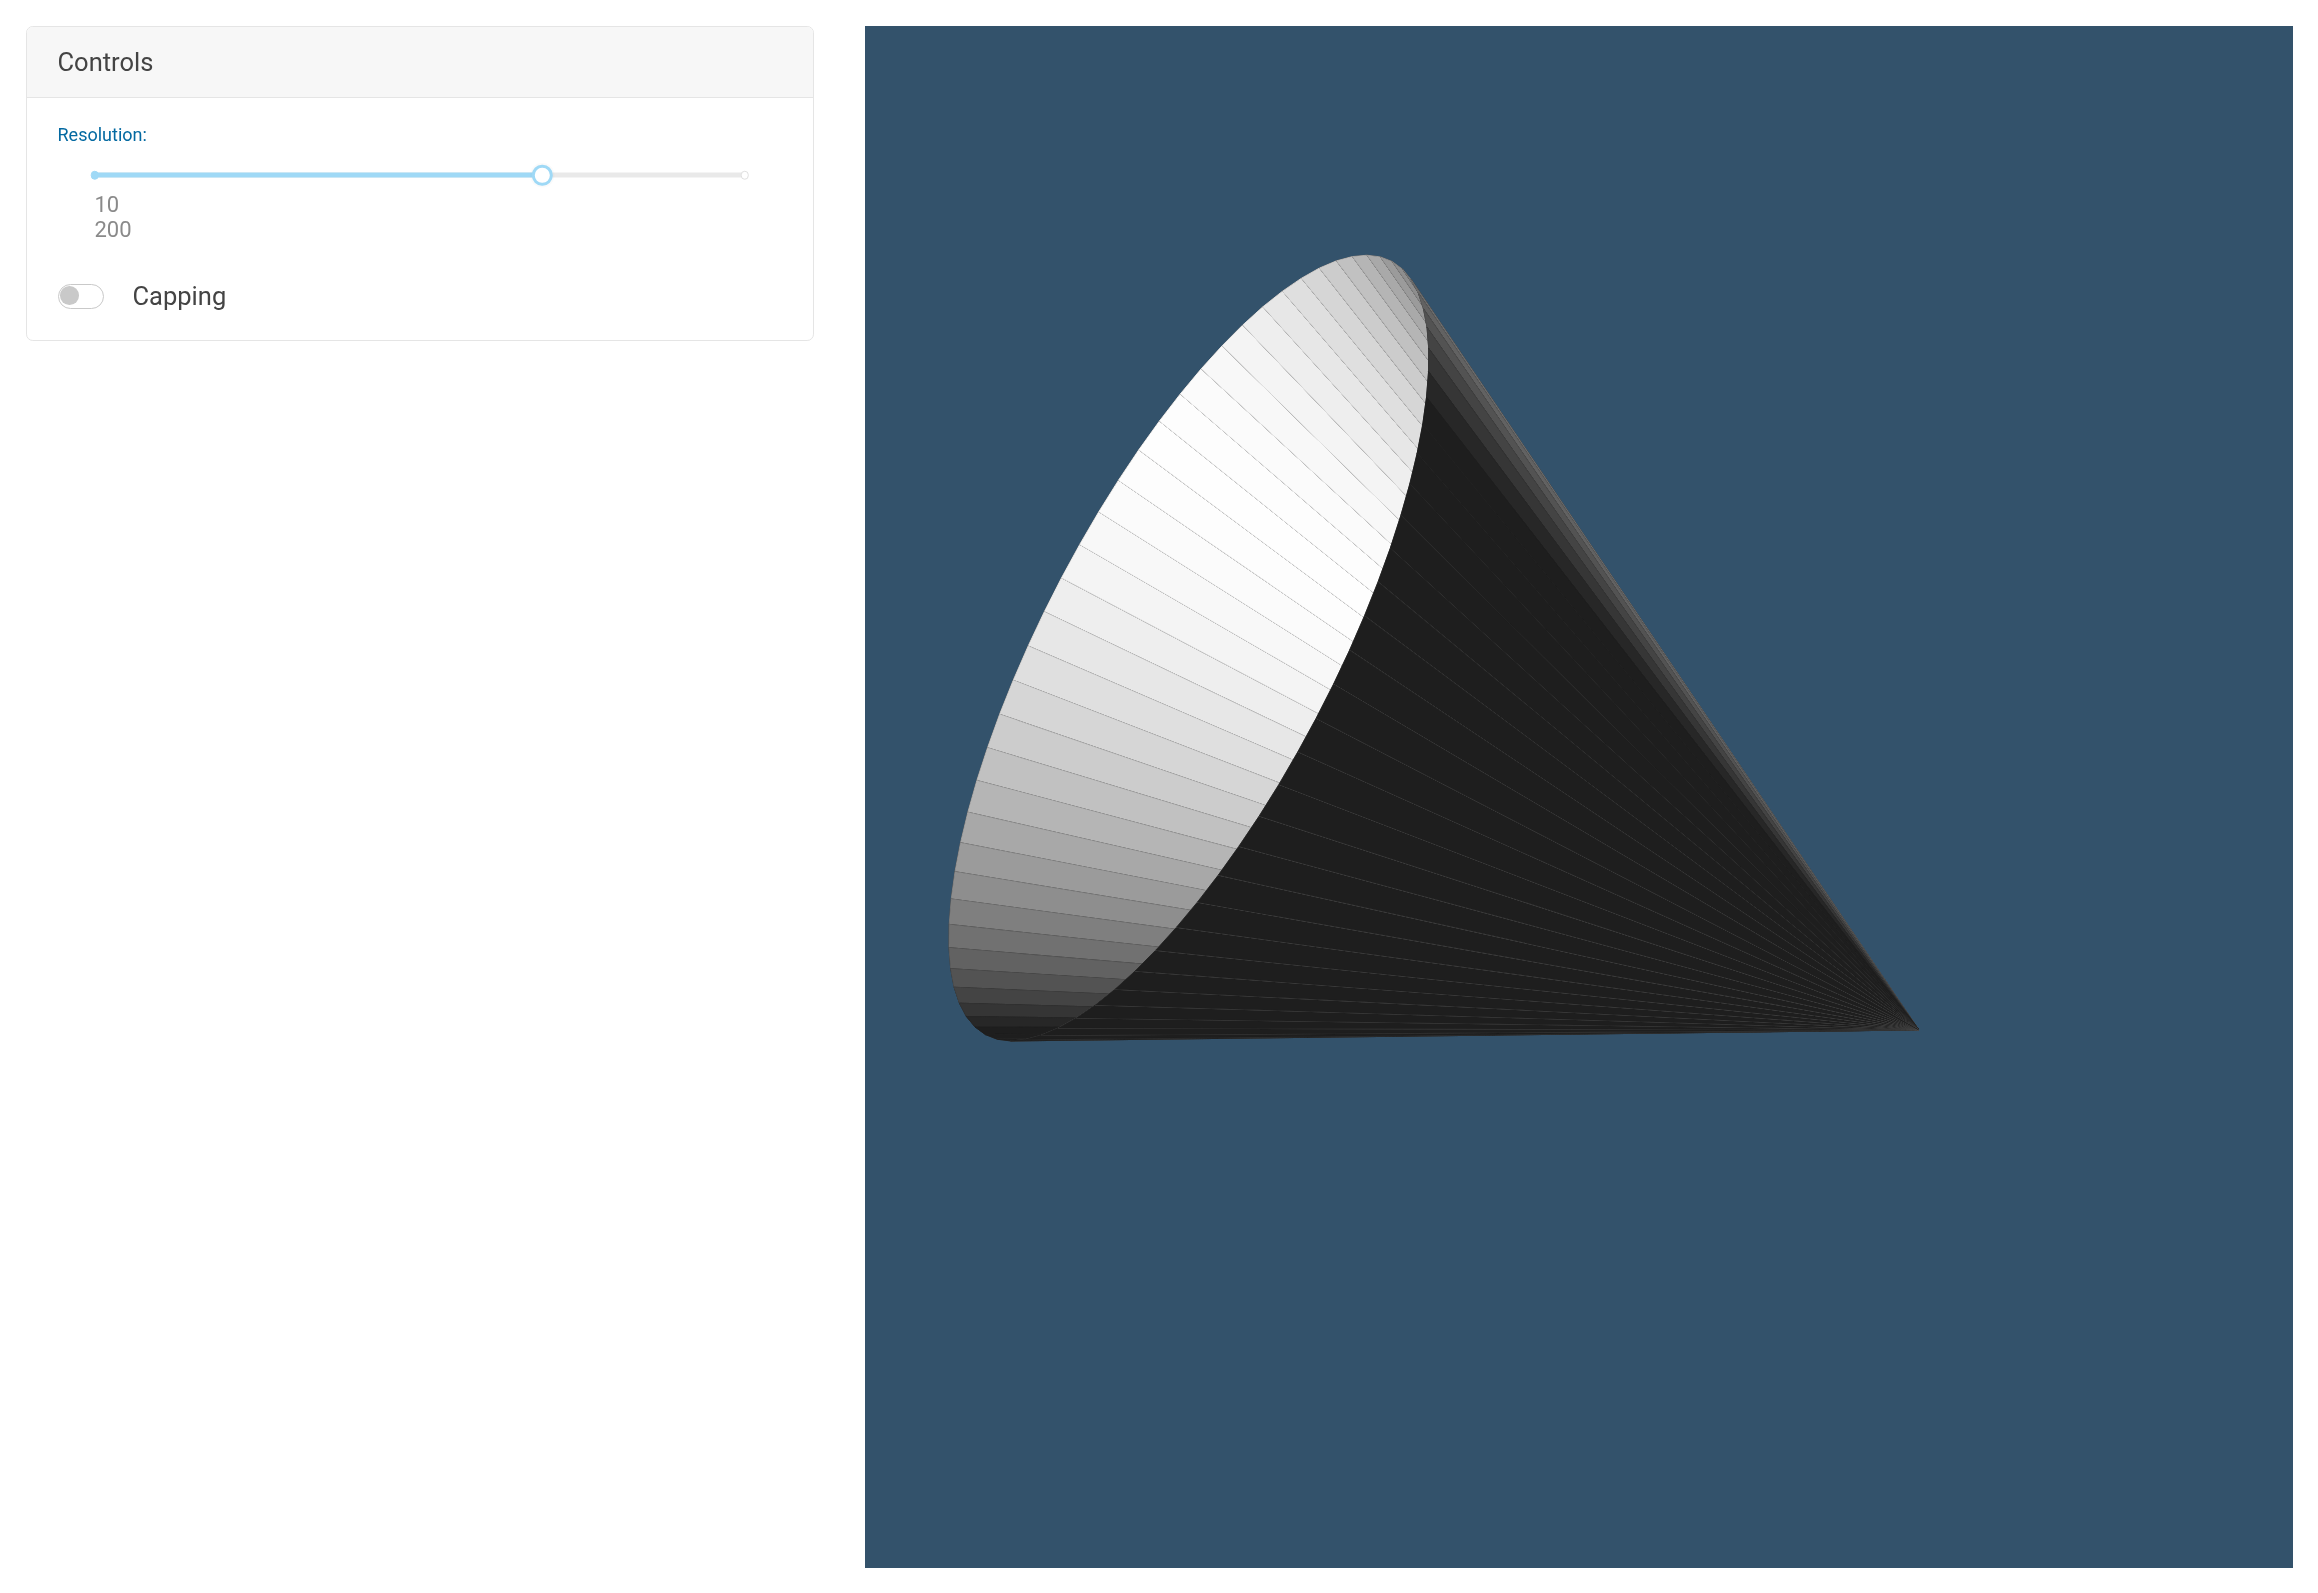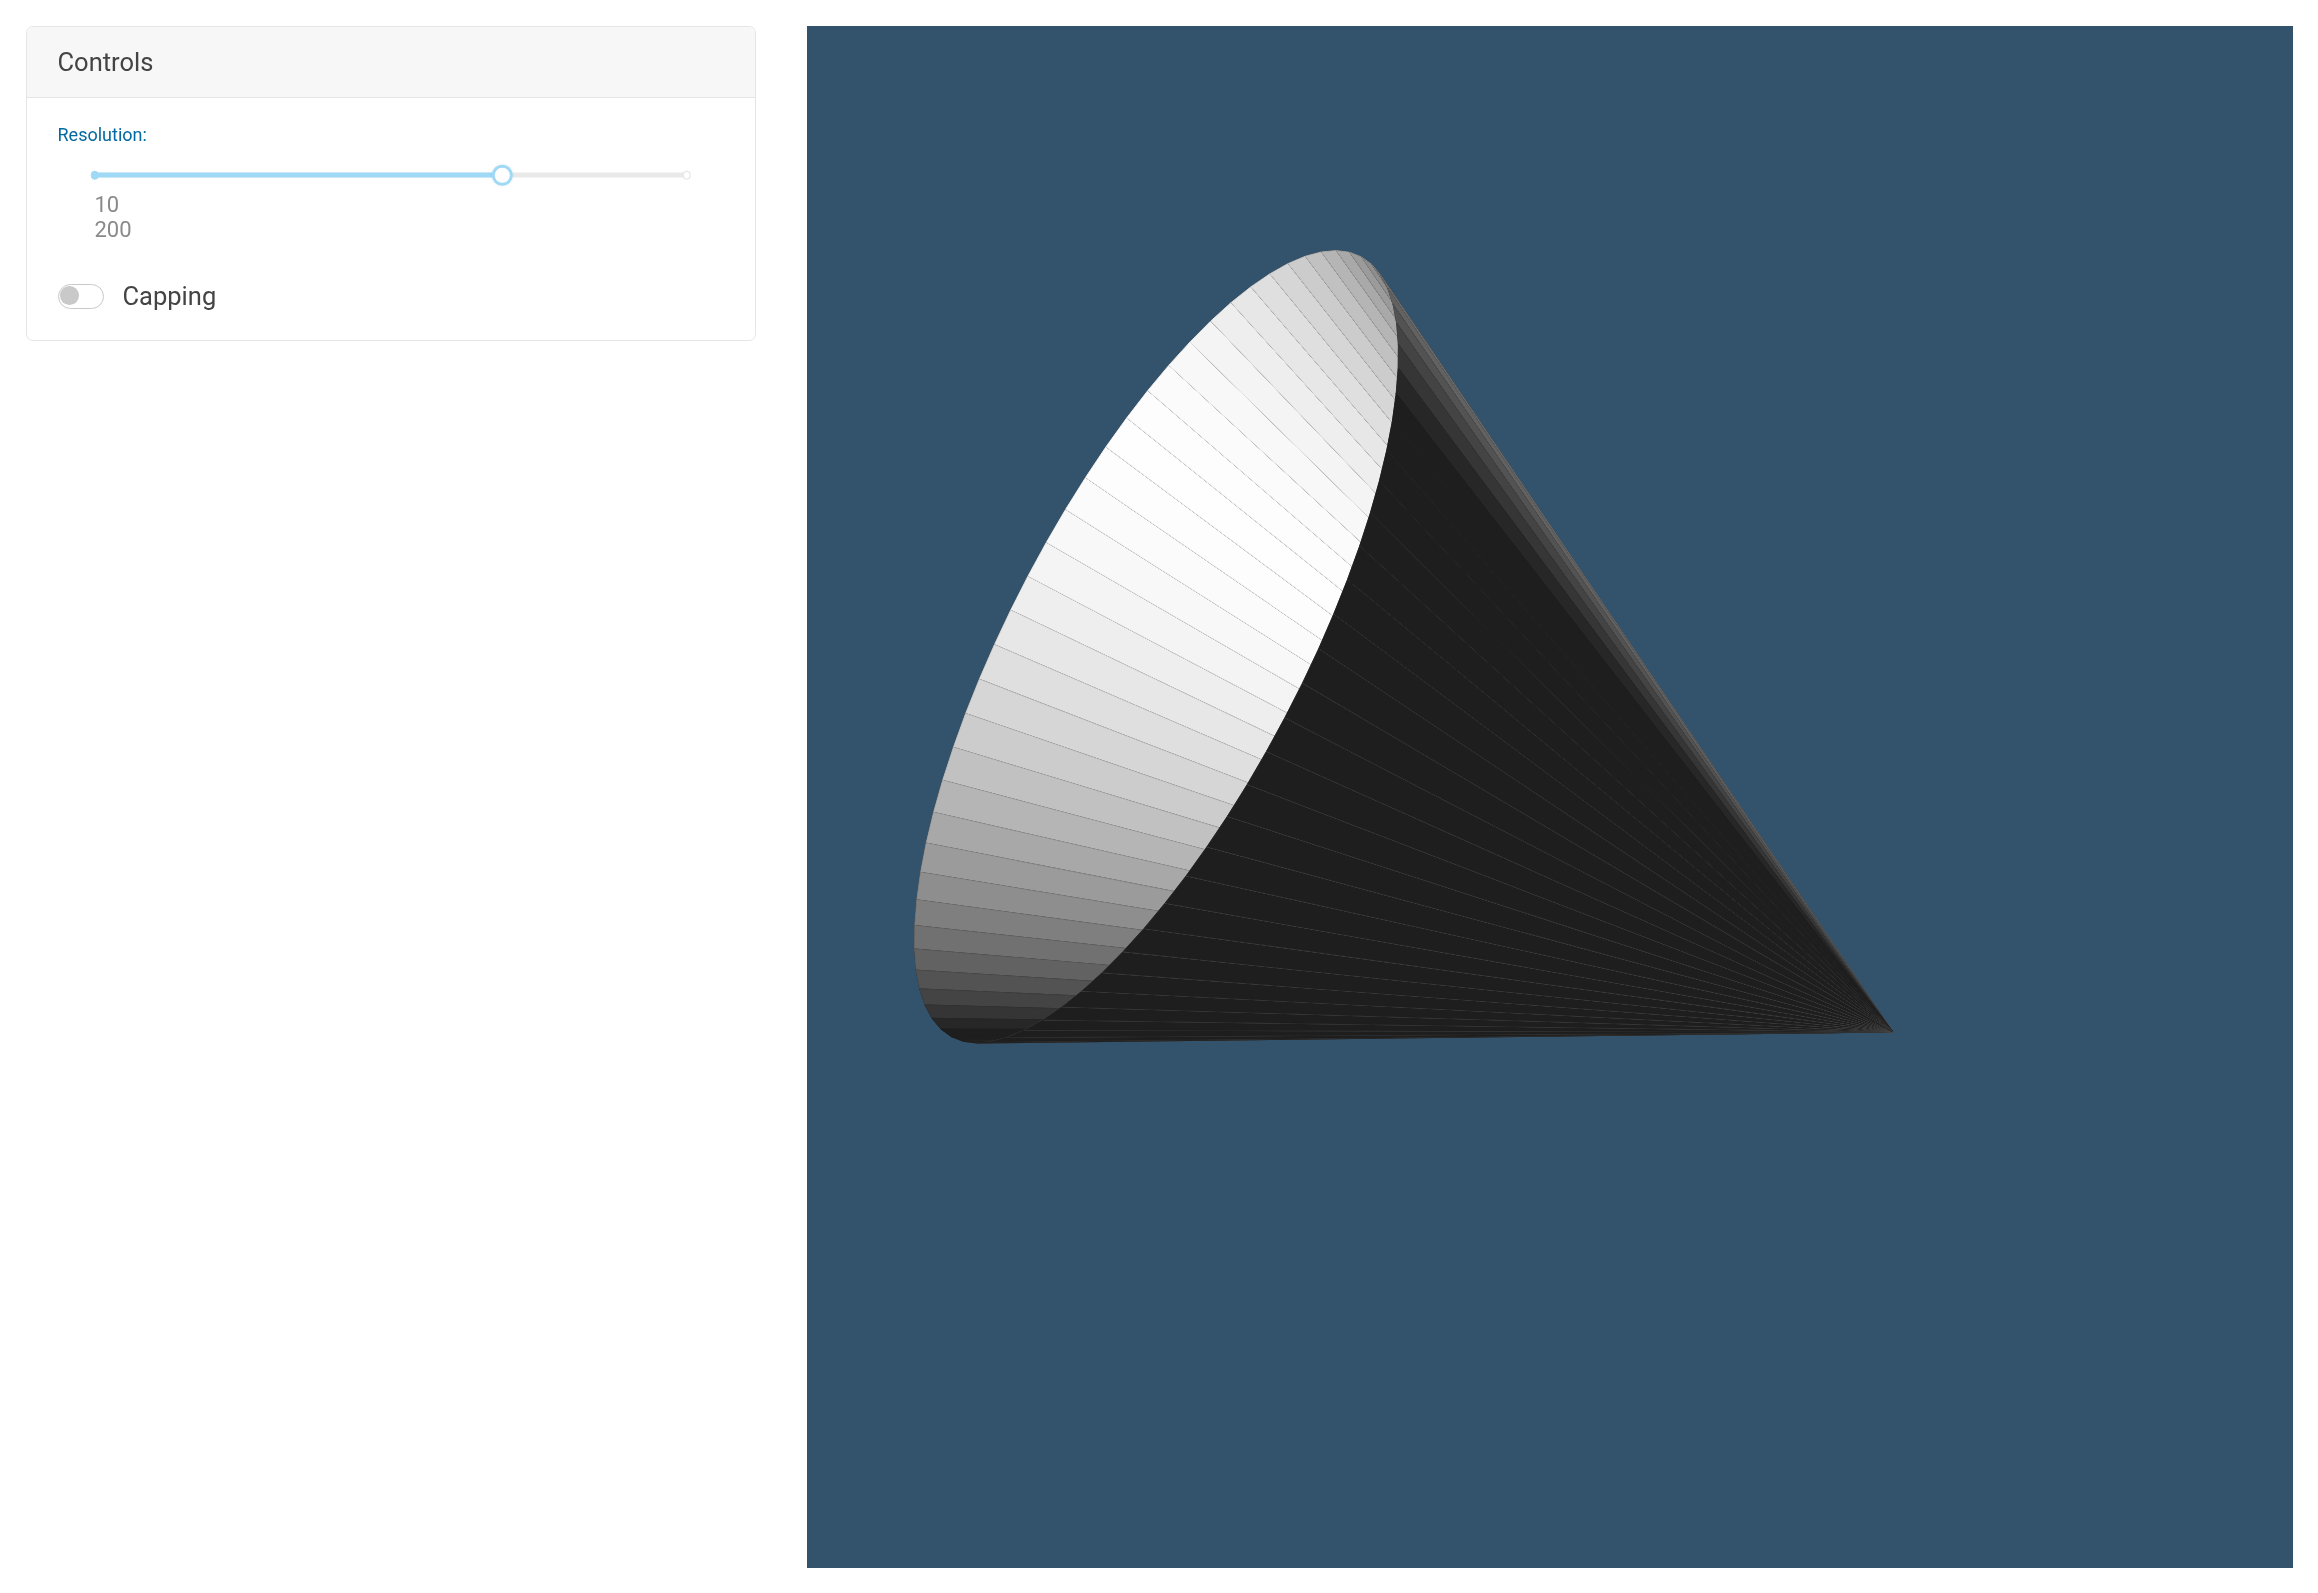--- a/index.html
+++ b/index.html
@@ -12,21 +12,21 @@
   .app {
     display: flex;
     gap: 51px;
     padding: 25.5px;
     width: 100%;
     height: 100%;
   }
 
   
   .controls-card {
-    width: 730px;
+    width: 788px;
     flex-shrink: 0;
     border: 0.8px solid #e5e5e5;
     border-radius: 6.8px;
     overflow: hidden;
     background: #fff;
     height: fit-content;
   }
   .controls-header {
     background: #f7f7f7;
     border-bottom: 0.8px solid #e5e5e5;
@@ -93,21 +93,21 @@
     font-size: 22px;
     color: #8a8a8a;
     margin-top: 3.4px;
     flex-direction: column;
   }
 
   
   .toggle-row {
     display: flex;
     align-items: center;
-    gap: 19px;
+    gap: 29px;
     margin-top: 39px;
   }
   .toggle {
     width: 46px; height: 25.5px;
     border-radius: 12.7px;
     border: 1.7px solid #c9c9c9;
     background: #fff;
     position: relative;
   }
   .toggle-knob {

